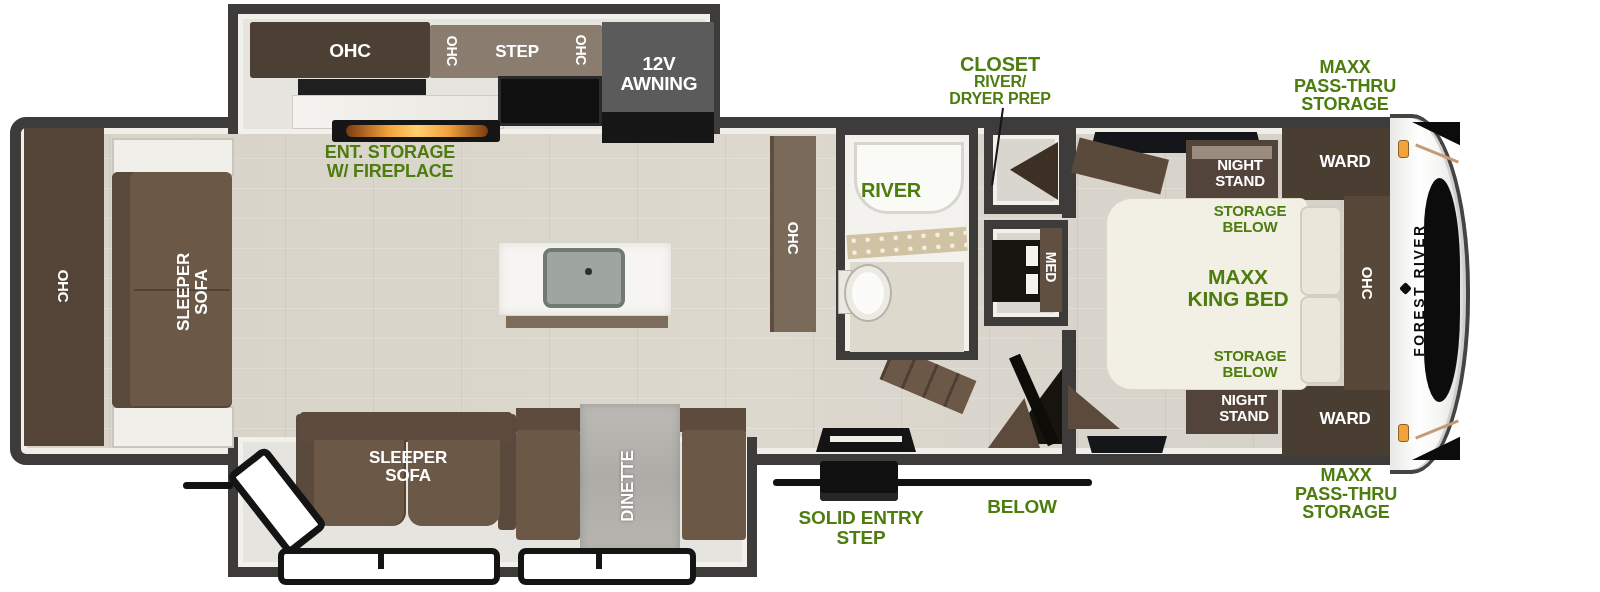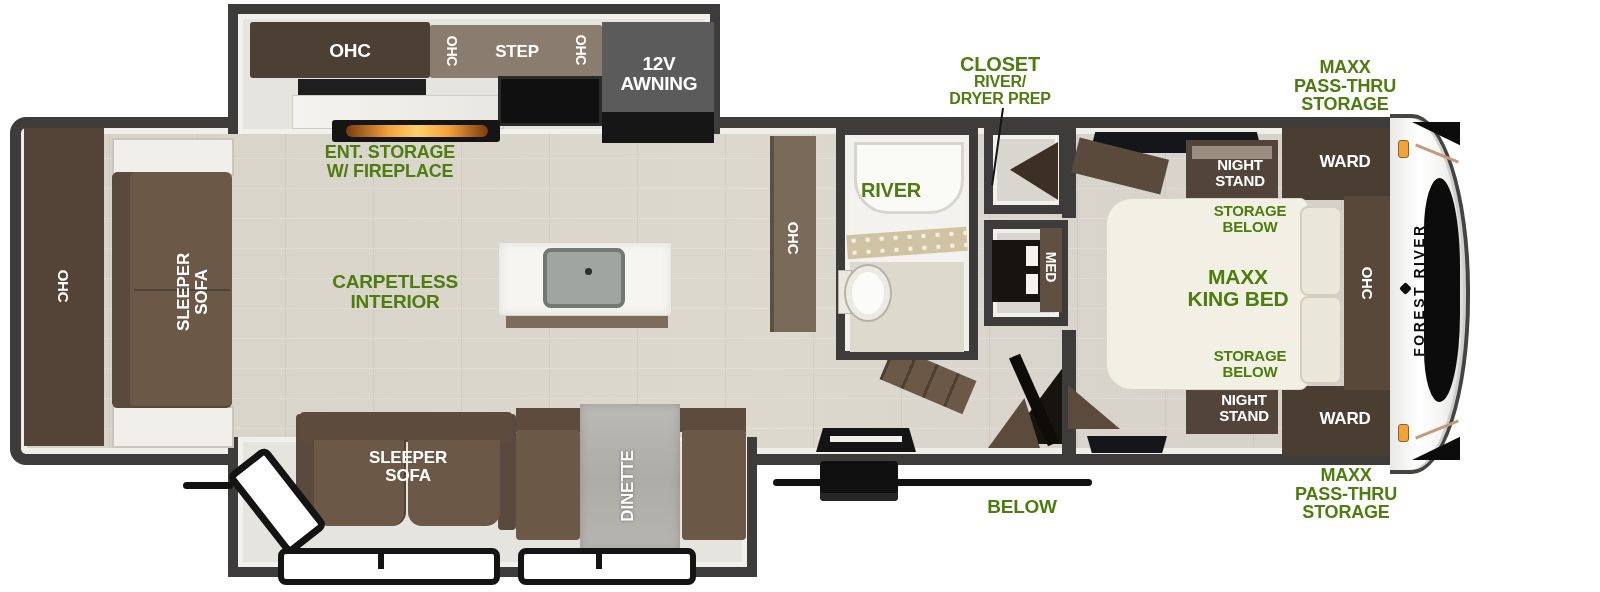--- a/index.html
+++ b/index.html
@@ -134,22 +134,20 @@
   <div class="lab w fs17" style="left:517px;top:52px">STEP</div>
   <div class="lab w v90 fs14" style="left:581px;top:50px">OHC</div>
   <div class="lab w fs19" style="left:659px;top:74px">12V
 AWNING</div>
   <div class="lab fs18" style="left:390px;top:162px;z-index:6">ENT. STORAGE
 W/ FIREPLACE</div>
 
   <div class="lab w v90 fs15" style="left:63px;top:286px">OHC</div>
   <div class="lab w v270 fs17" style="left:193px;top:292px">SLEEPER
 SOFA</div>
-  <div class="lab fs19" style="left:395px;top:292px">CARPETLESS
-INTERIOR</div>
   <div class="lab w v90 fs15" style="left:793px;top:238px">OHC</div>
 
   <div class="lab w fs17" style="left:408px;top:467px">SLEEPER
 SOFA</div>
   <div class="lab w v270 fs17" style="left:628px;top:486px;text-shadow:0 0 3px rgba(60,60,60,.6)">DINETTE</div>
 
   <div class="lab fs20" style="left:891px;top:190px">RIVER</div>
   <div class="lab w v90 fs14" style="left:1051px;top:267px">MED</div>
 
   <div class="lab fs20" style="left:1000px;top:64px">CLOSET</div>
@@ -170,15 +168,17 @@
   <div class="lab w fs17" style="left:1345px;top:162px">WARD</div>
   <div class="lab w fs17" style="left:1345px;top:419px">WARD</div>
 
   <div class="lab fs18" style="left:1345px;top:86px">MAXX
 PASS-THRU
 STORAGE</div>
   <div class="lab fs18" style="left:1346px;top:494px">MAXX
 PASS-THRU
 STORAGE</div>
   <div class="lab fs19" style="left:1022px;top:507px">BELOW</div>
+  <div class="lab fs19" style="left:861px;top:528px">SOLID ENTRY
+STEP</div>
 
   <div class="lab v270 fs14" style="left:1419px;top:290px;letter-spacing:2.5px;color:#0b0b0b">FOREST RIVER</div>
 </div>
 
 </body></html>

